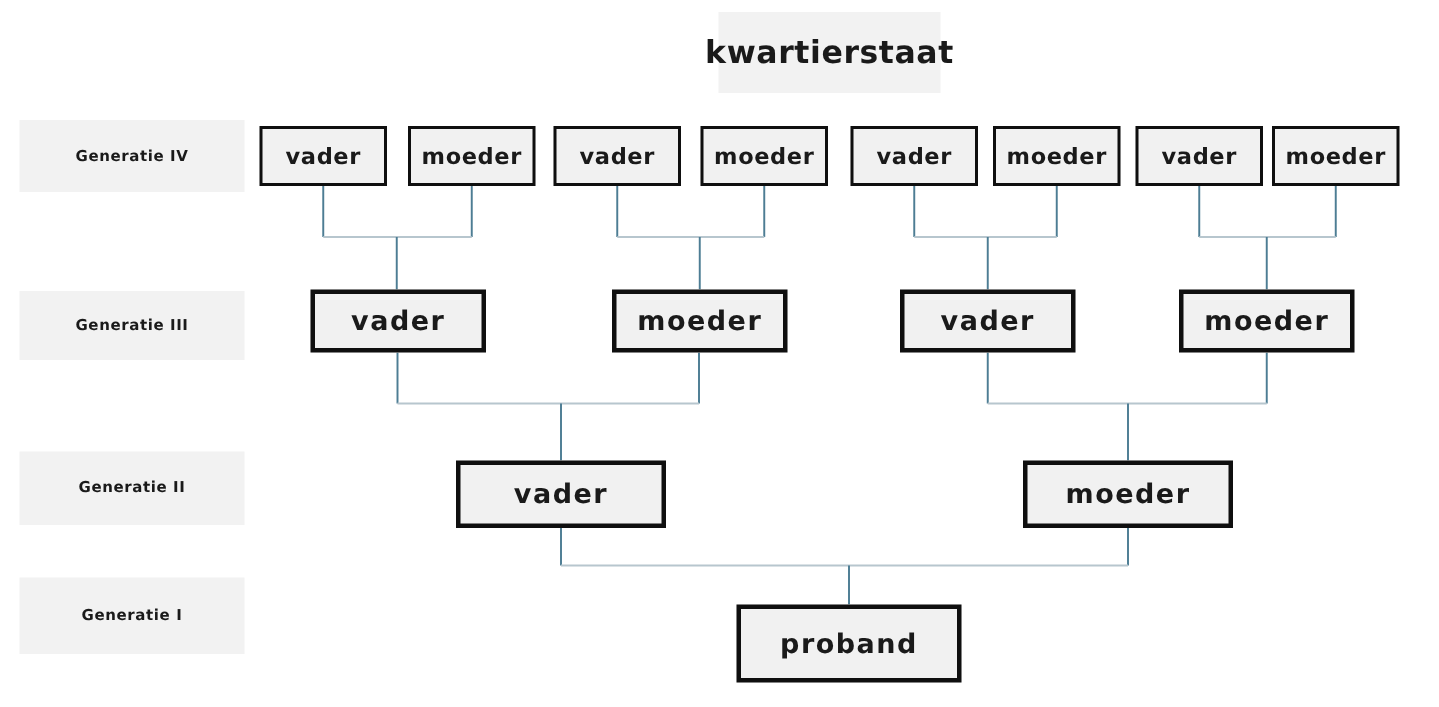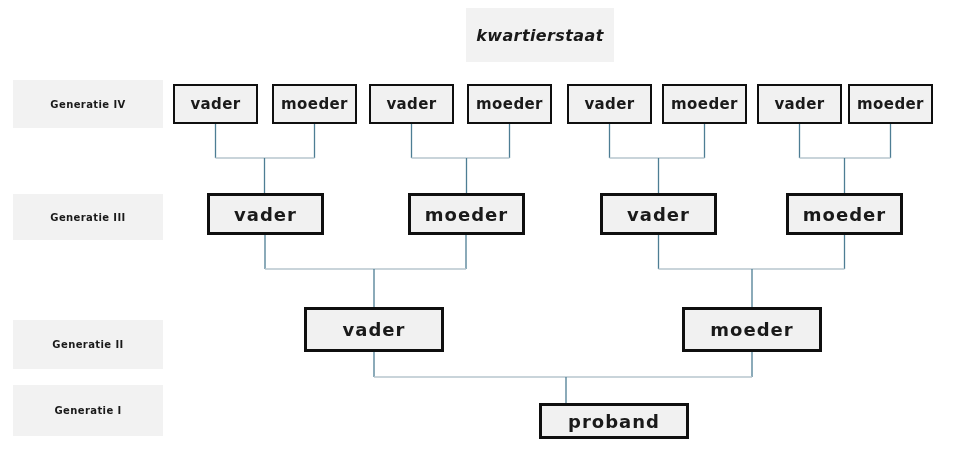--- a/index.html
+++ b/index.html
@@ -27,51 +27,51 @@
     position: absolute;
     left: 0; top: 0;
     width: 959px; height: 471px;
     pointer-events: none;
   }
   .wires line.v { stroke: var(--line-vertical); stroke-width: 1.3; }
   .wires line.h { stroke: var(--line-horizontal); stroke-width: 1.3; }
 
   .title-box {
     position: absolute;
-    left: 466px; top: 8px;
+    left: 479px; top: 8px;
     width: 148px; height: 54px;
     background: var(--label-bg);
     display: flex; align-items: center; justify-content: center;
-    font-size: 16px; font-weight: bold; letter-spacing: 0.4px; font-style: italic;
+    font-size: 21px; font-weight: bold; letter-spacing: 0.4px;
   }
 
   .gen-label {
     position: absolute;
     left: 13px; width: 150px;
     background: var(--label-bg);
     display: flex; align-items: center; justify-content: center;
     font-size: 10px; font-weight: bold; letter-spacing: 0.4px;
   }
   .gen-label.g4 { top: 80px;  height: 48px; }
   .gen-label.g3 { top: 194px; height: 46px; }
-  .gen-label.g2 { top: 320px; height: 49px; }
+  .gen-label.g2 { top: 301px; height: 49px; }
   .gen-label.g1 { top: 385px; height: 51px; }
 
   .node {
     position: absolute;
     background: var(--box-fill);
     border: 3px solid var(--box-border);
     display: flex; align-items: center; justify-content: center;
     letter-spacing: 1px;
     font-weight: bold;
   }
   .node.sm { border-width: 2px; font-size: 15px; letter-spacing: 0.4px; top: 84px; width: 85px; height: 40px; }
   .node.g3 { top: 193px; width: 117px; height: 42px; font-size: 18px; }
   .node.g2 { top: 307px; width: 140px; height: 45px; font-size: 18px; }
-  .node.g1 { top: 403px; width: 150px; height: 36px; font-size: 18px; margin-left: 48px; }
+  .node.g1 { top: 403px; width: 150px; height: 52px; font-size: 18px; }
 </style>
 </head>
 <body>
 
 <div class="canvas">
 
   <svg class="wires" viewBox="0 0 959 471" xmlns="http://www.w3.org/2000/svg">
 
     <g>
       <line class="v" x1="215.5" y1="124" x2="215.5" y2="158"></line>

